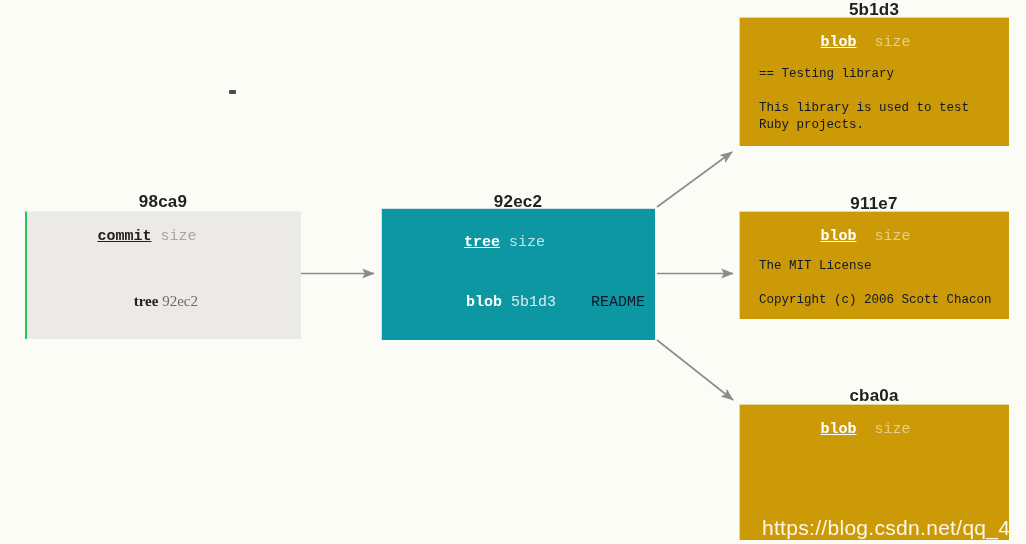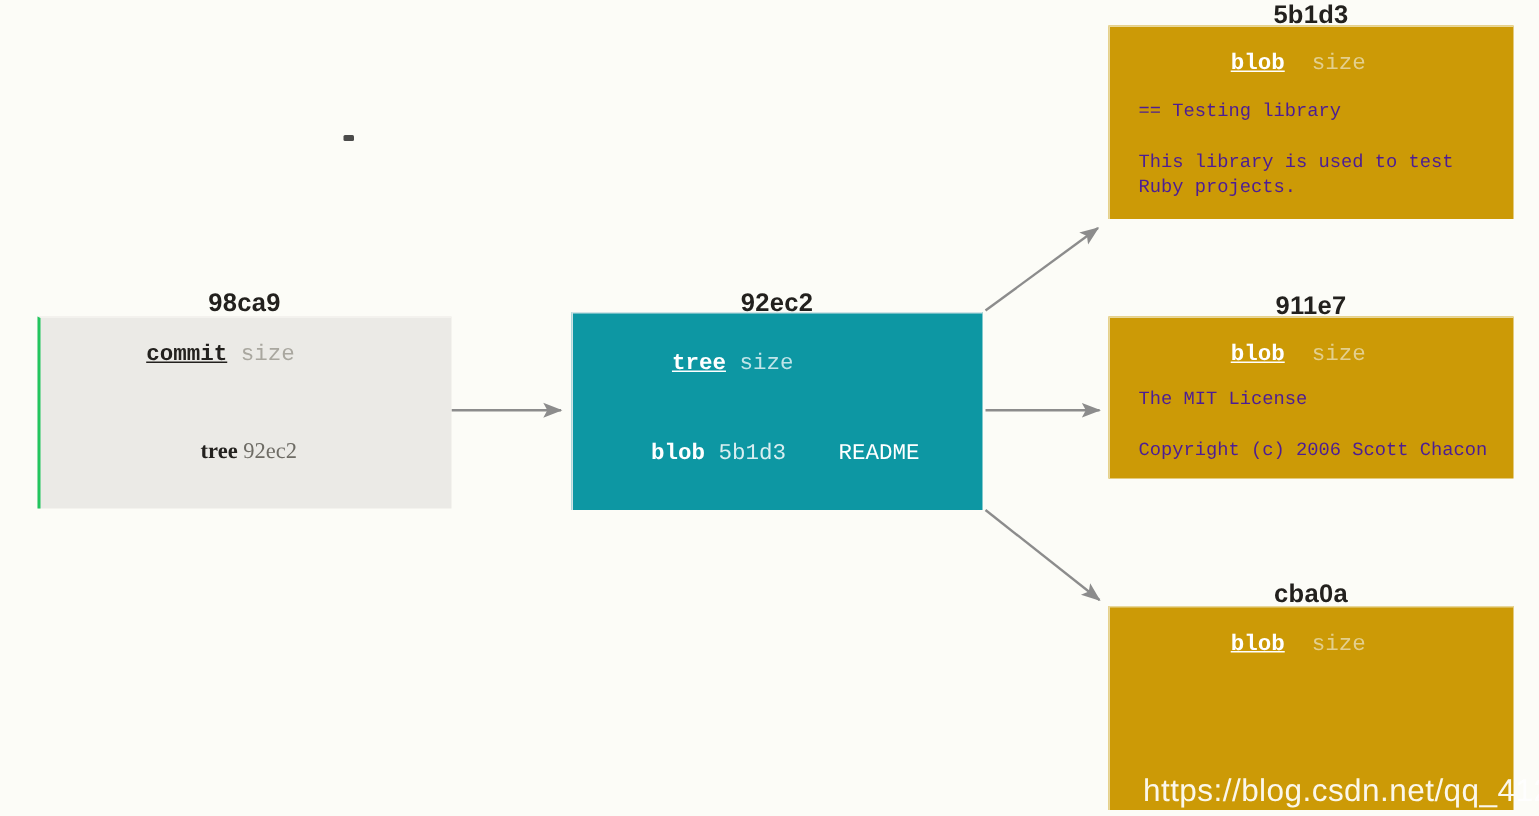--- a/index.html
+++ b/index.html
@@ -97,28 +97,28 @@
 
   
   .tree-rows {
     font-family: "Liberation Mono", monospace;
     font-size: 15px;
     line-height: 20px;
     white-space: pre;
   }
   .tree-rows .kw { color: #ffffff; font-weight: 700; }
   .tree-rows .sha { color: #d8eef0; }
-  .tree-rows .name { color: #ffffff; margin-left: 13px; }
+  .tree-rows .name { color: #0f172a; margin-left: 13px; }
 
   
   .blob-body {
     font-family: "Liberation Mono", monospace;
     font-size: 12.5px;
     line-height: 17px;
-    color: #4c1d95;
+    color: #0f172a;
     white-space: pre;
   }
 
   
   .watermark {
     position: absolute;
     font-family: "Liberation Sans", sans-serif;
     font-size: 21px;
     color: #ffffff;
     opacity: 0.92;
@@ -165,21 +165,21 @@
     <div class="fields" style="margin-top:6px; padding-right:103px;">
       <span class="row"><span class="key">tree</span><span class="val"> </span><span class="val">92ec2</span></span>
       
       
     </div>
 
   </div>
 
   <div class="hash" style="left:381px; top:192px; width:274px;">92ec2</div>
 
-  <div class="node tree" style="left:381px; top:208px; width:274px; height:132px;">
+  <div class="node tree" style="left:381px; top:208px; width:274px; height:132px;padding-left:32px;">
     <div class="obj-head" style="margin-top:25px; padding-right:60px; text-align:center;"><span class="kw">tree</span><span class="dim"> </span><span class="dim">size</span></div>
 
     <div class="tree-rows" style="margin-top:2px; padding-left:52px;">
       <div><span class="kw">blob</span><span class="sha"> </span><span class="sha">5b1d3</span><span class="name"> </span><span class="name">README</span></div>
       
       
     </div>
   </div>
 
   <div class="hash" style="left:739px; top:0px; width:270px;">5b1d3</div>

